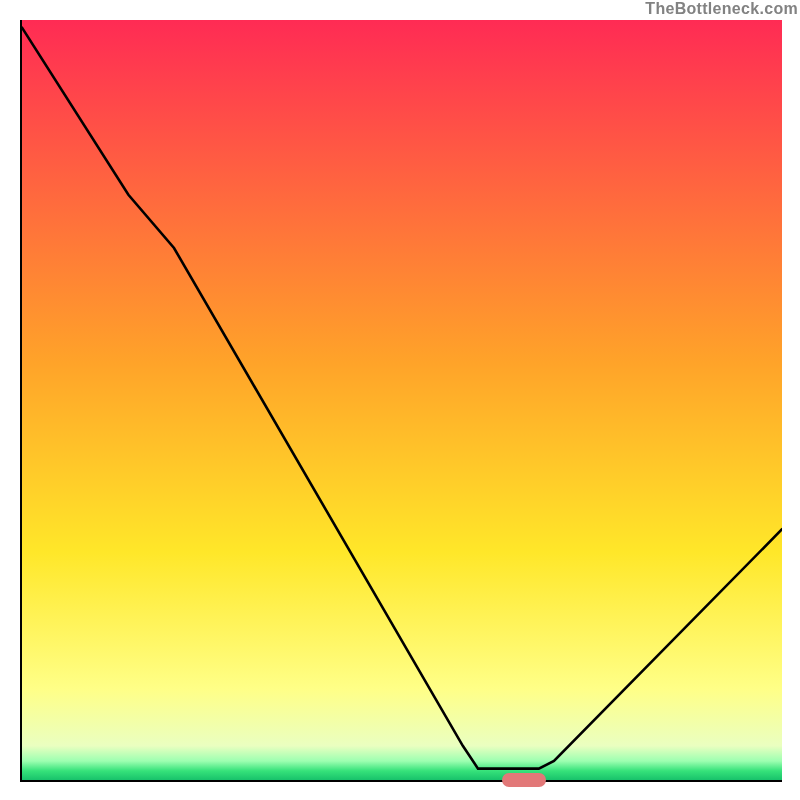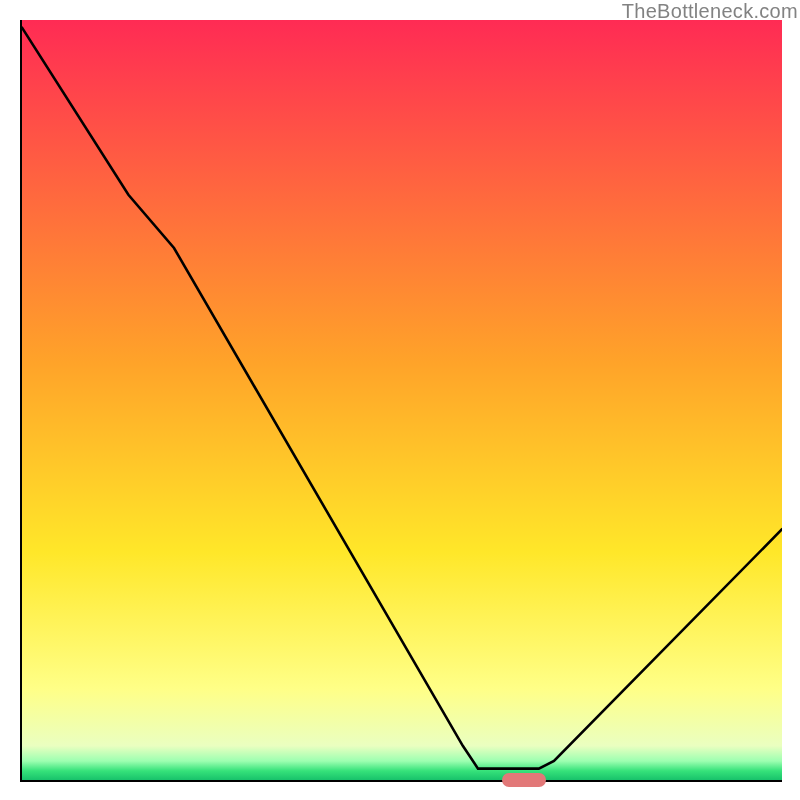--- a/index.html
+++ b/index.html
@@ -1,20 +1,20 @@
 <!DOCTYPE html>
 <html><head>
 <meta charset="utf-8">
 <style>
 body{margin:0;padding:0;width:800px;height:800px;position:relative;font-family:Arial,Helvetica,sans-serif;overflow:hidden}
 .plot{position:absolute;left:20px;top:20px;width:760px;height:760px;border-left:2px solid #000;border-bottom:2px solid #000}
 .plot-bg{position:absolute;left:0;top:0;width:100%;}
 .plot svg{position:absolute;left:0;top:0}
 .marker{position:absolute;width:44px;height:14px;border-radius:7px;background:#e27878;transform:translate(-50%,50%)}
-.watermark{position:absolute;top:0;right:2px;color:#828282;font-weight:400;font-size:20px;letter-spacing:.3px}
+.watermark{position:absolute;top:0;right:2px;color:#828282;font-weight:700;font-size:16px;letter-spacing:.3px}
 </style>
 </head>
 <body>
 
 <div class="watermark">TheBottleneck.com</div>
 
 <div class="plot">
   <svg class="plot-bg" width="760" height="760" preserveAspectRatio="none">
     <defs>
       <linearGradient id="bg-grad" x1="0" y1="0" x2="0" y2="1">

